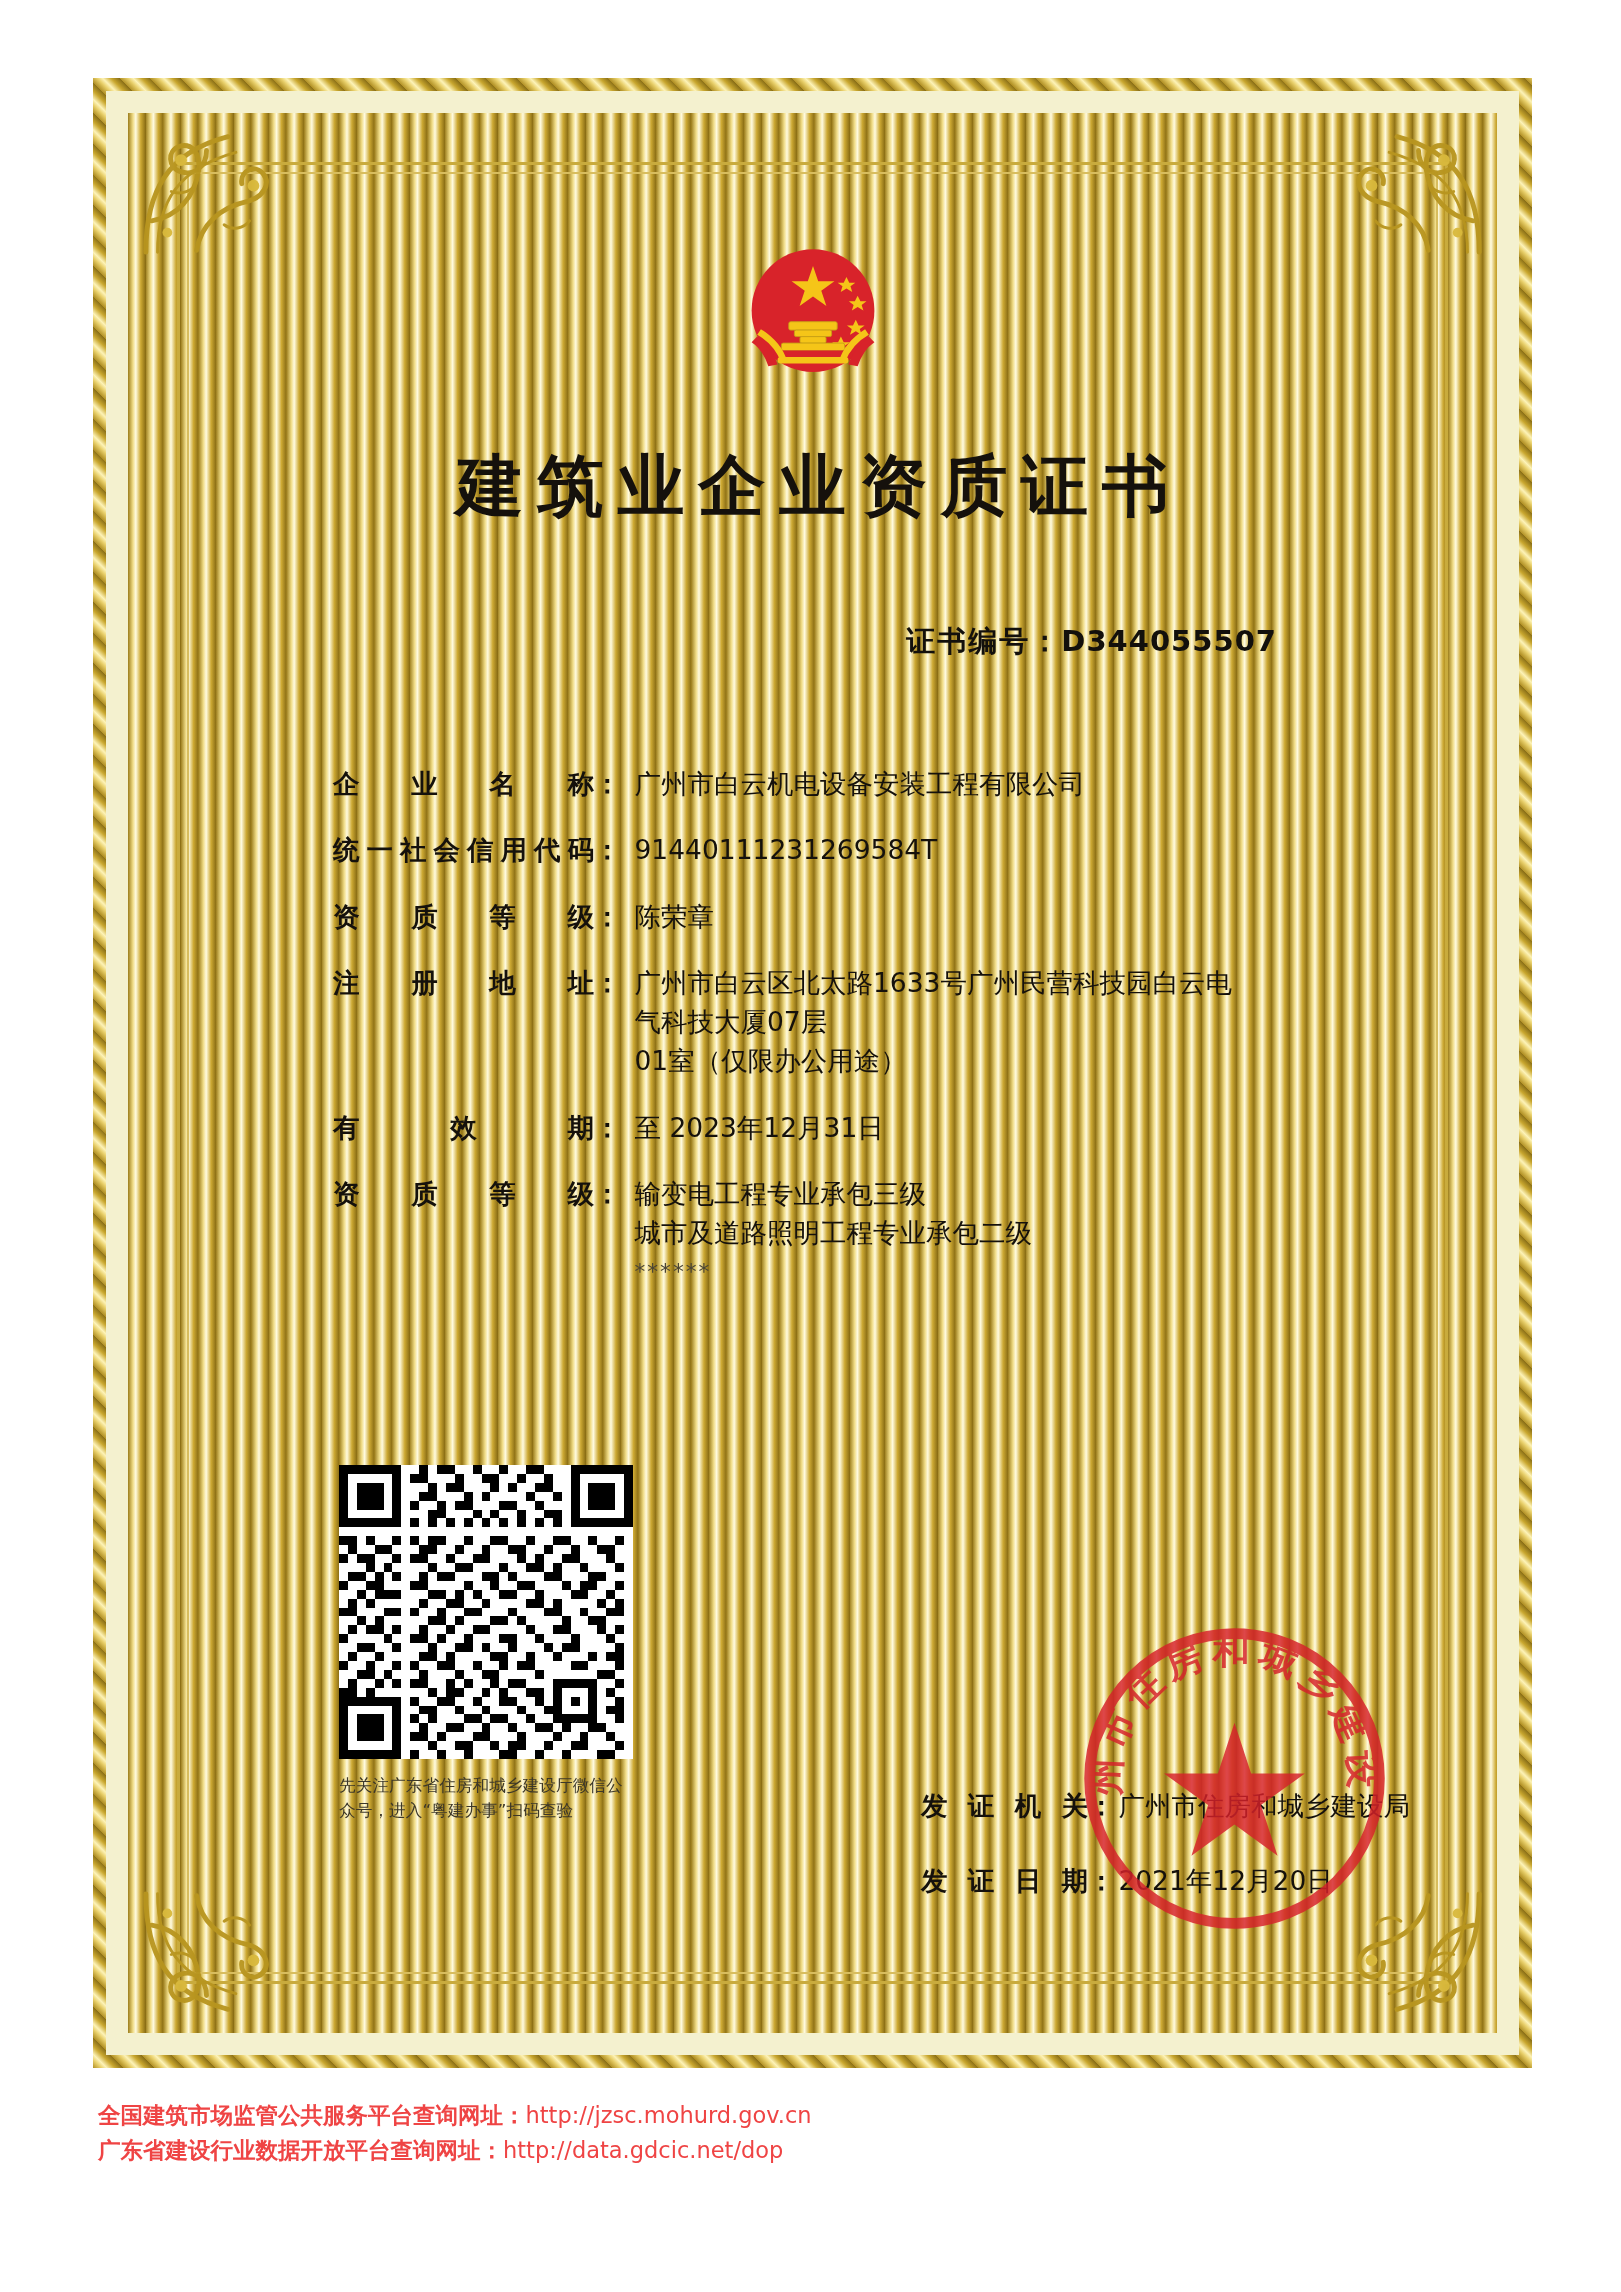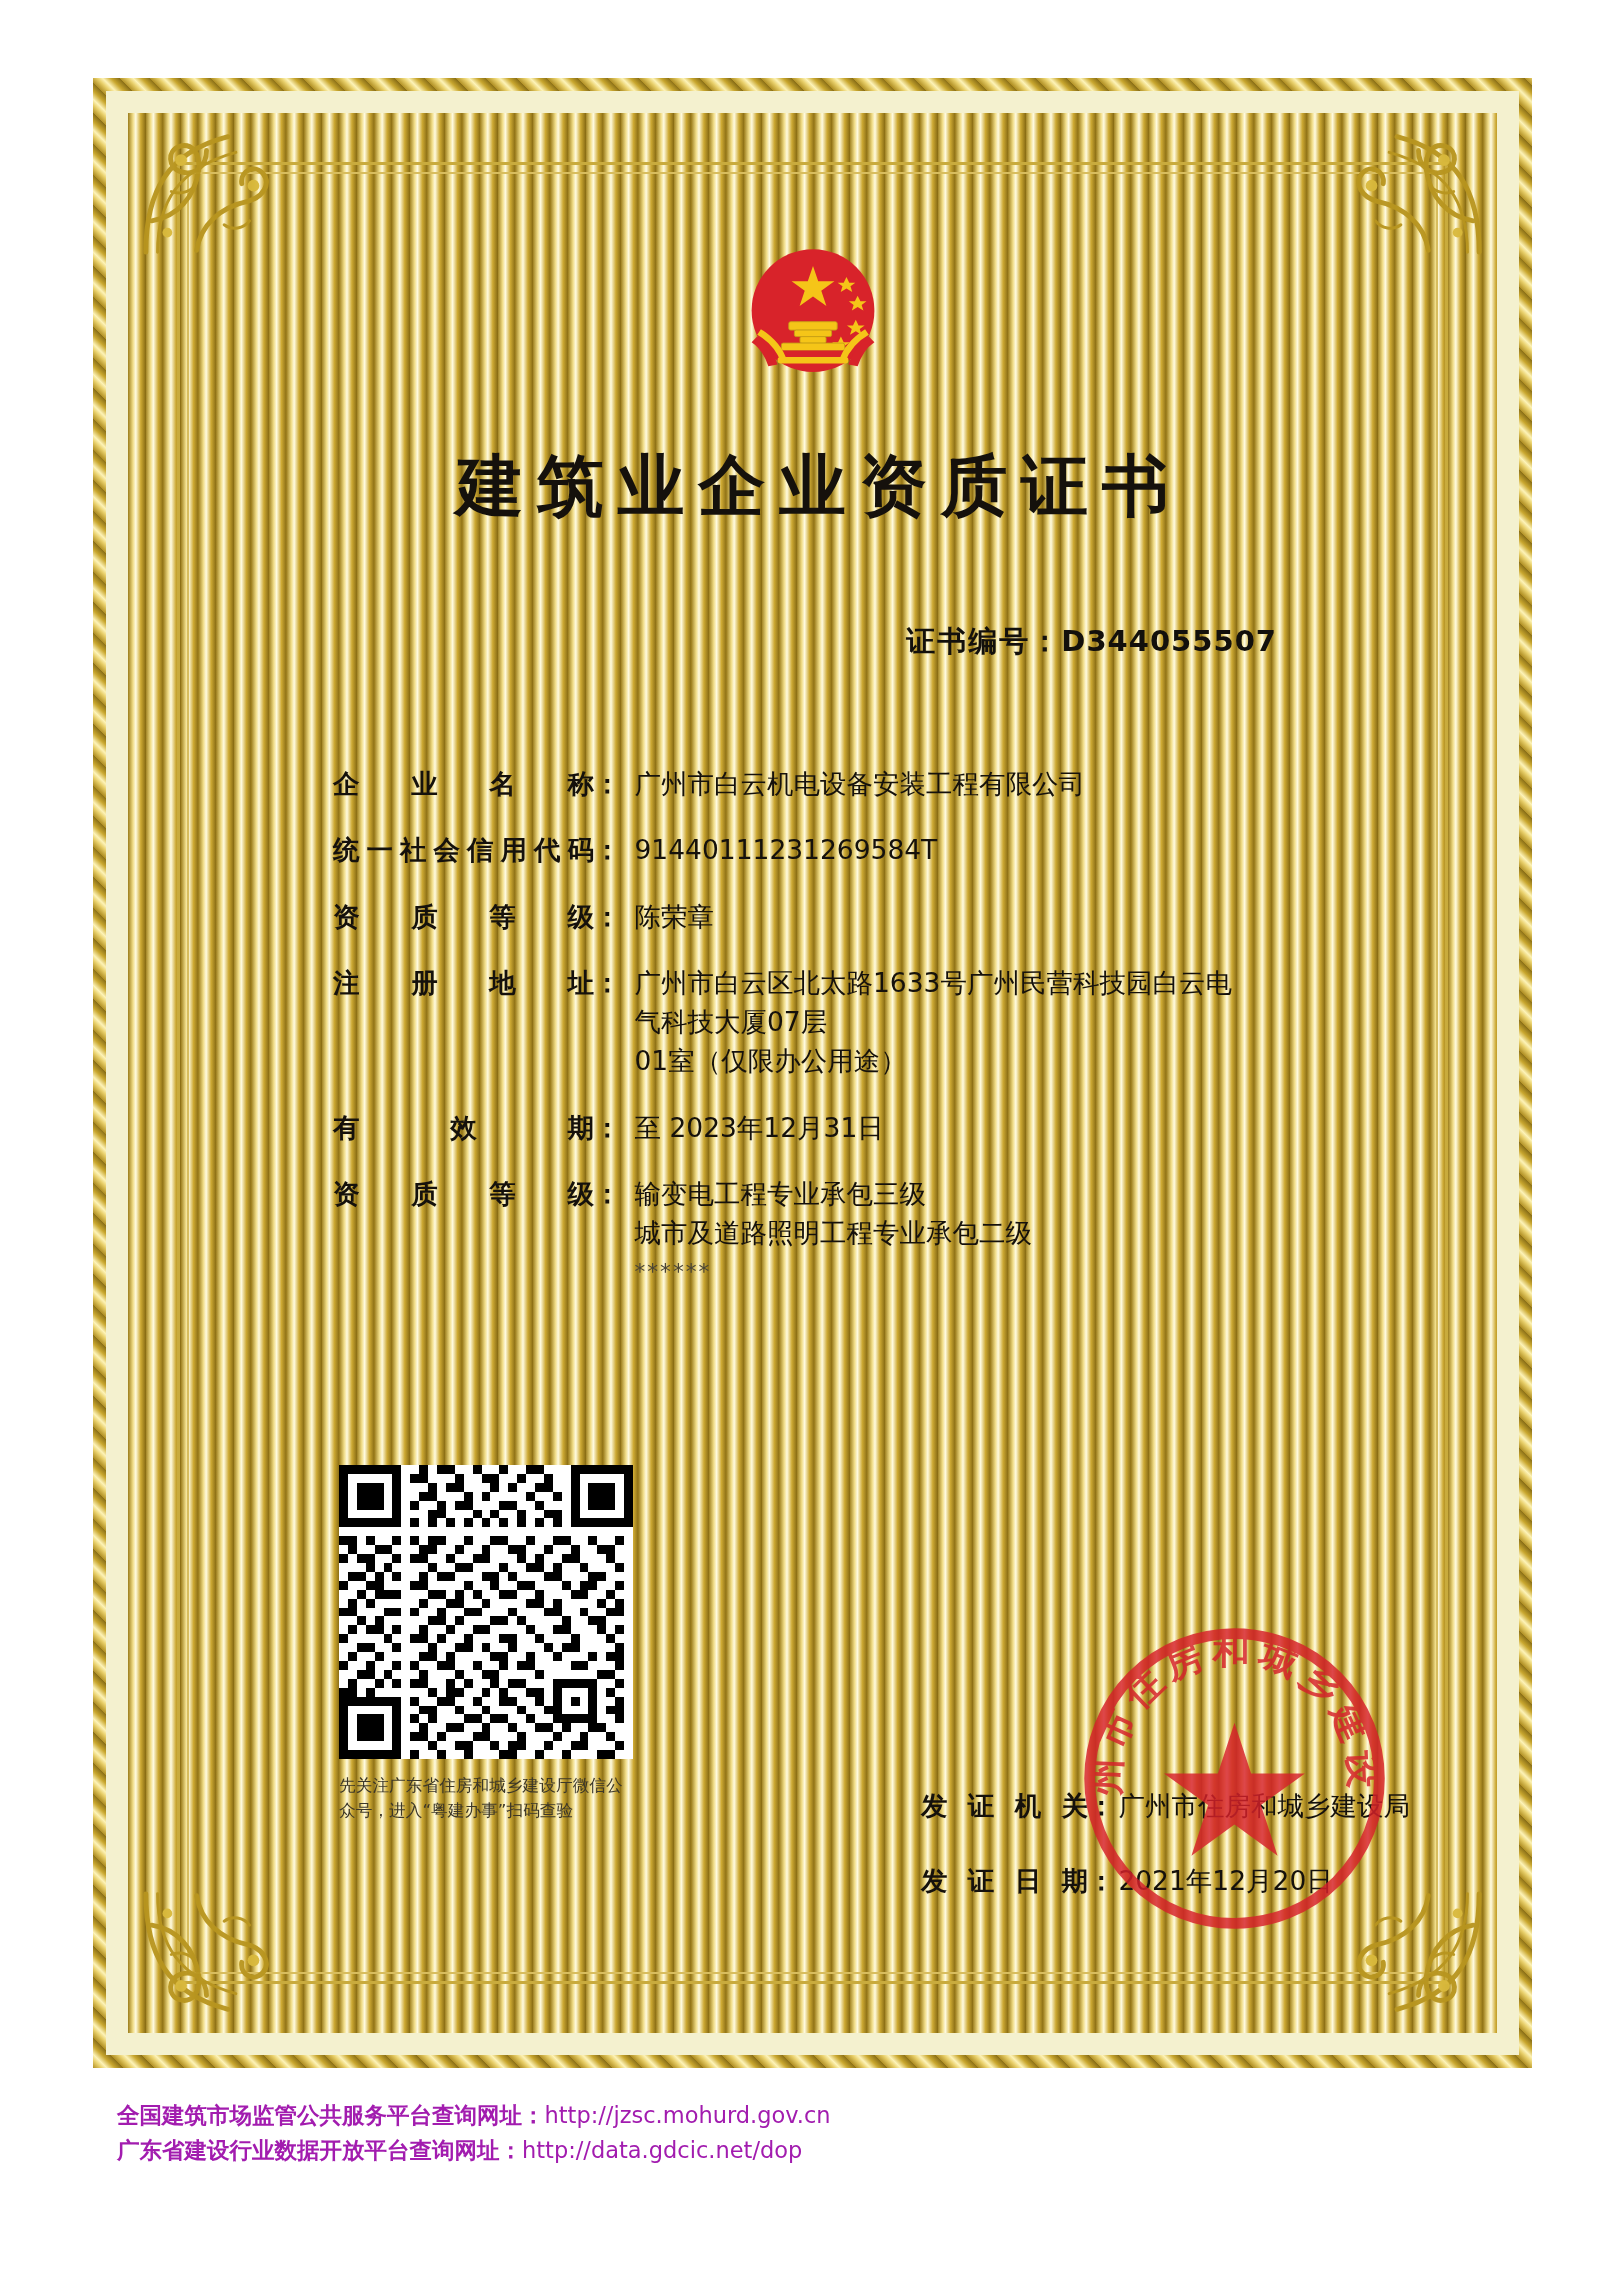--- a/index.html
+++ b/index.html
@@ -228,22 +228,21 @@
     opacity: 0.82;
     pointer-events: none;
   }
 
   
   .footer {
     position: absolute;
     left: 98px;
     top: 2098px;
     width: 1078px;
-    color: #a21caf;
-    margin-left: 19px;
+    color: #ef4444;
   }
   .footer .fline {
     font-size: 22.5px;
     line-height: 35px;
     white-space: nowrap;
   }
   .footer .fline .flabel { font-weight: bold; }
   .footer .fline .furl { font-weight: normal; }
 </style>
 </head>

